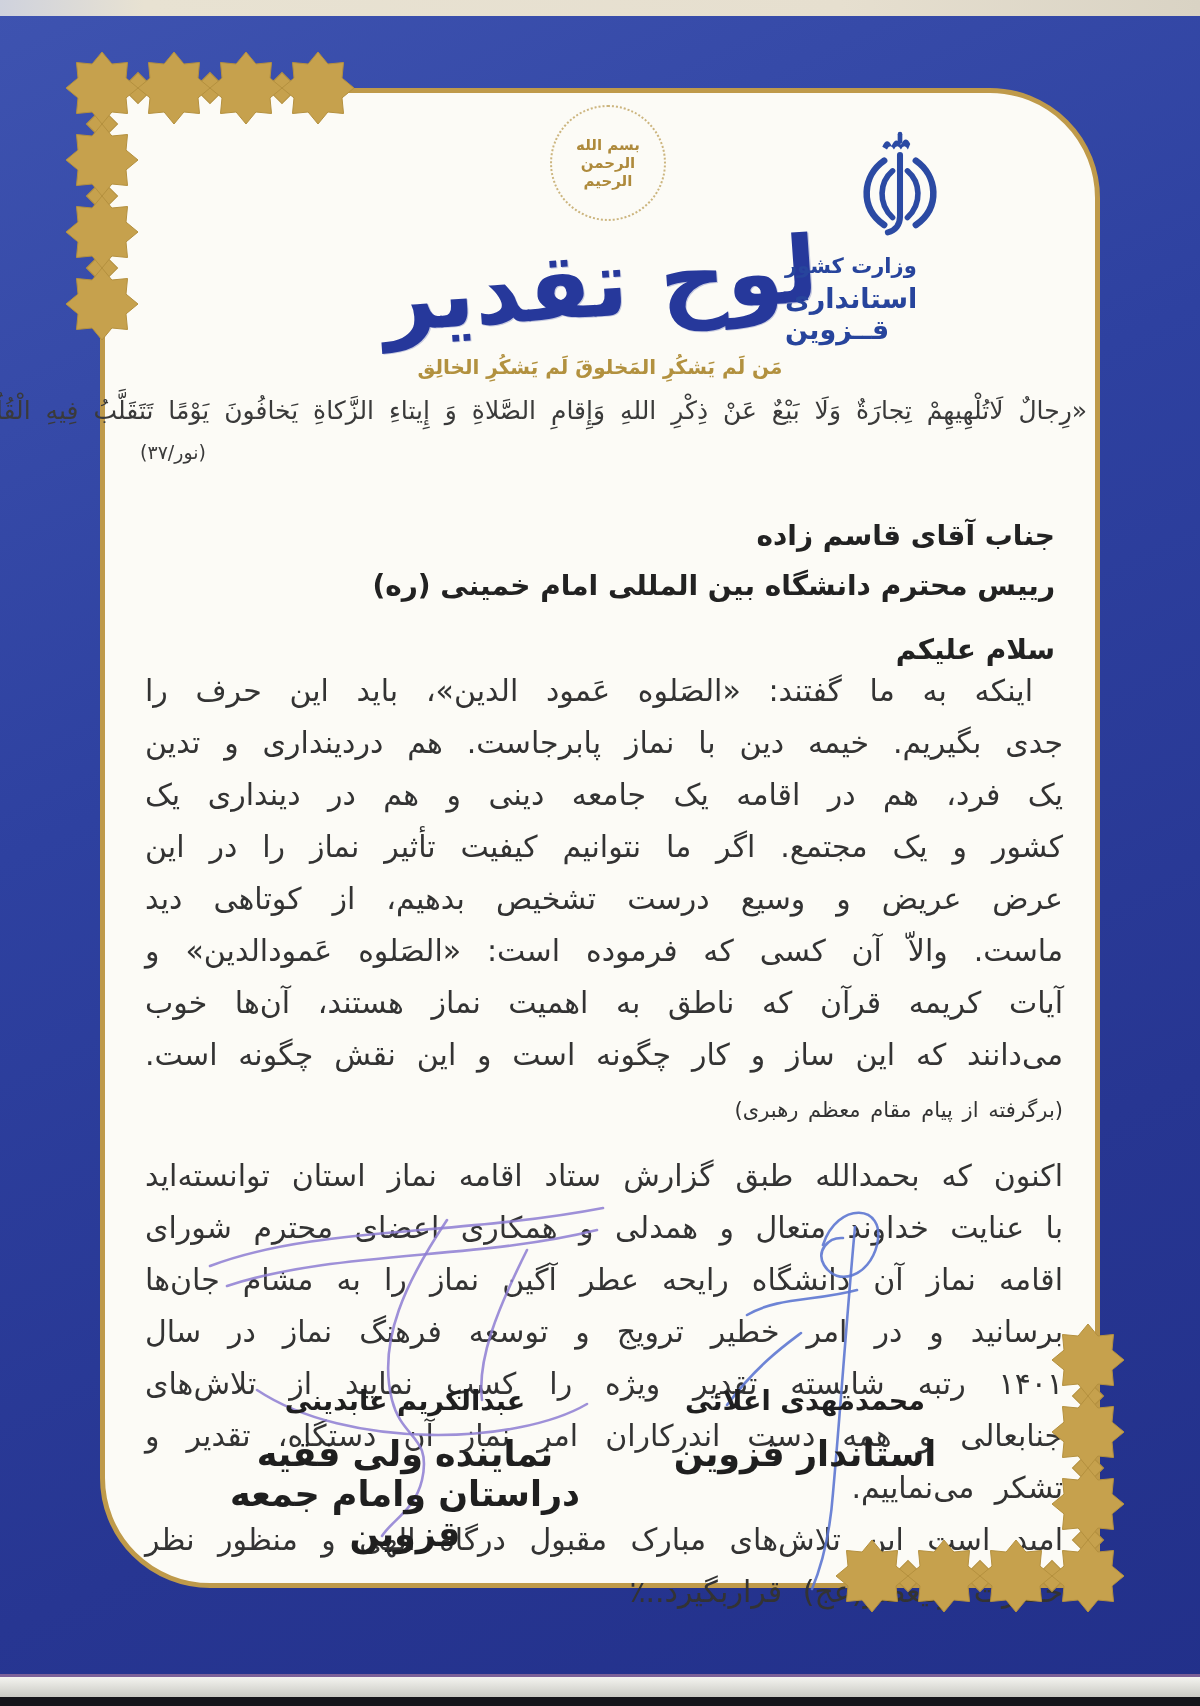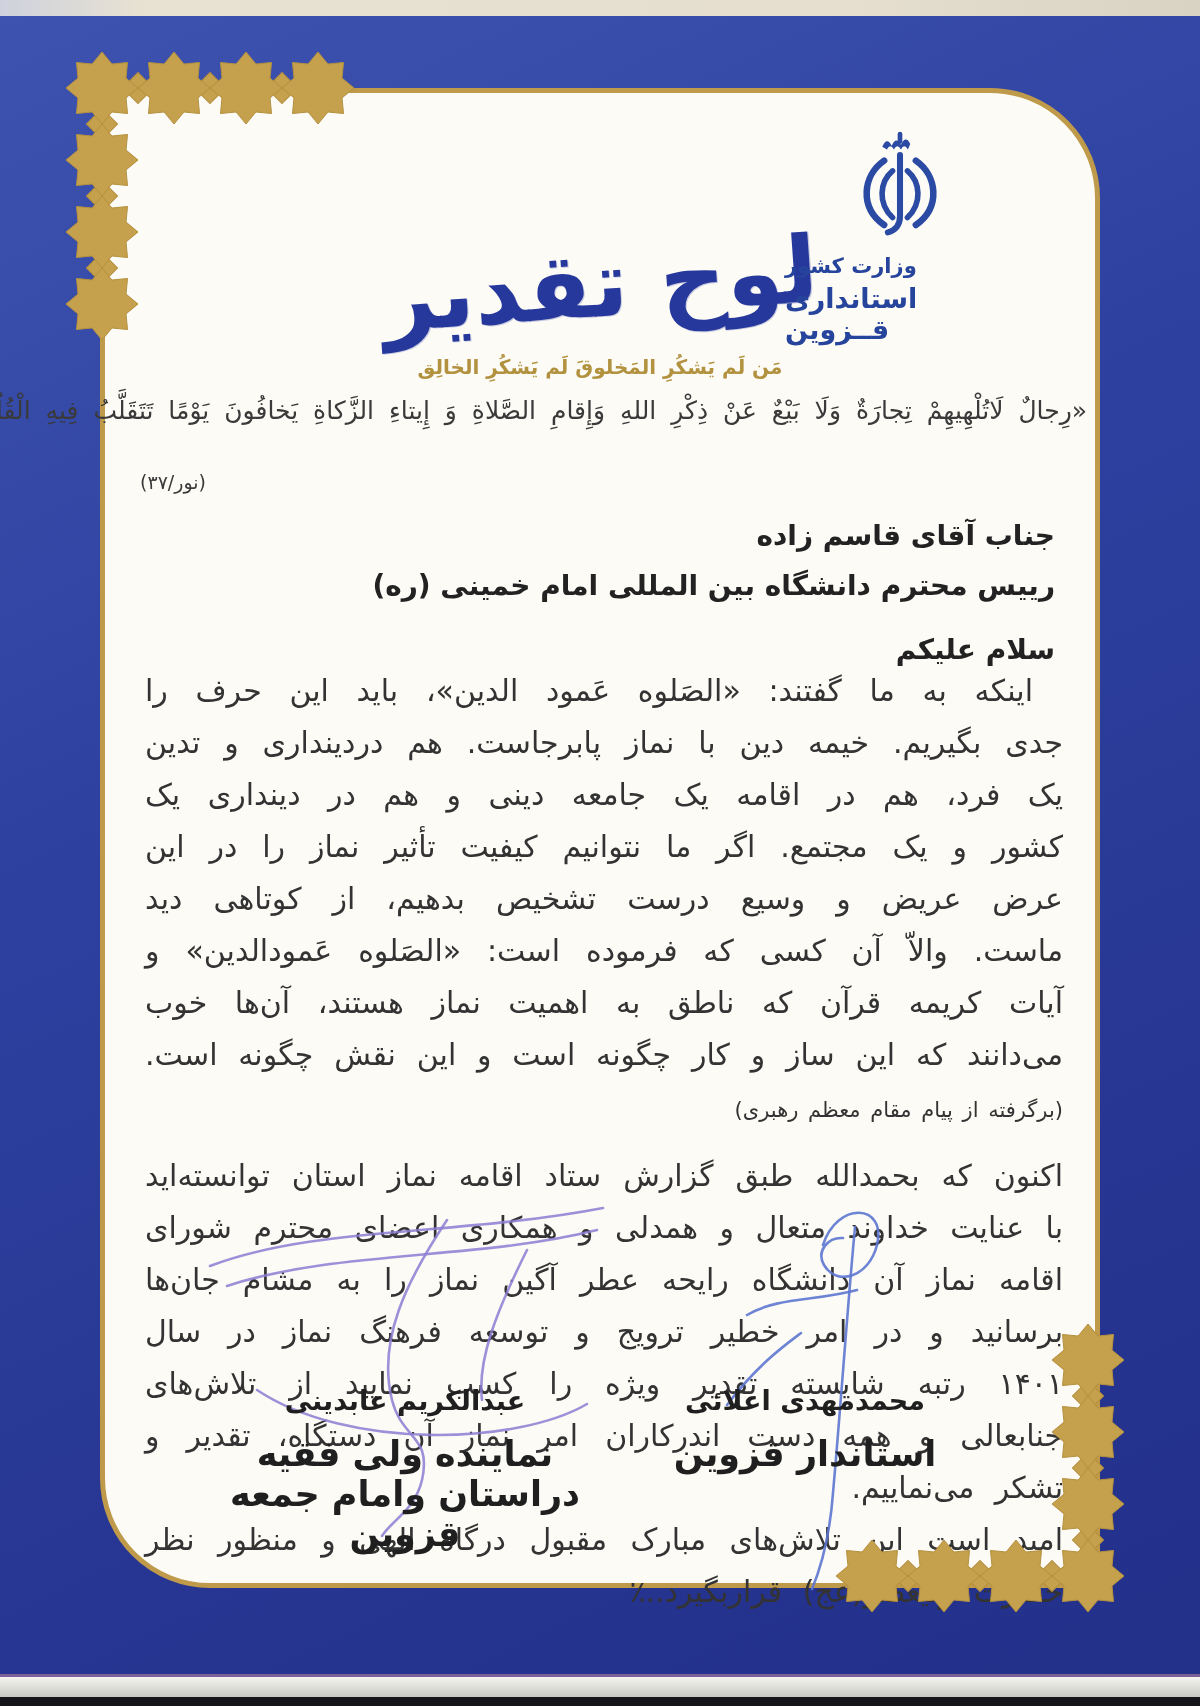--- a/index.html
+++ b/index.html
@@ -55,21 +55,21 @@
   .orgblock svg{display:block;margin:0 auto;}
   .org1{font-size:21px;font-weight:bold;color:#27449c;margin-top:2px;}
   .org2{font-size:27px;font-weight:bold;color:#27449c;margin-top:5px;}
 
   
   .verse{
     position:absolute; left:18px; top:303px; width:964px;
     text-align:center; white-space:nowrap;
     font-size:25px; color:#3a3a3a; word-spacing:7px;
   }
-  .verse-ref{position:absolute; left:35px; top:378px; font-size:19px; color:#3a3a3a;}
+  .verse-ref{position:absolute; left:35px; top:348px; font-size:19px; color:#3a3a3a;}
 
   
   .recipient{position:absolute; right:40px; top:418px; text-align:right; font-size:28px; font-weight:bold; color:#222; line-height:50px;}
   .greeting{position:absolute; right:40px; top:540px; font-size:28px; font-weight:bold; color:#222;}
 
   
   .bodytext{
     position:absolute; right:32px; left:40px; top:572px;
     font-size:30px; color:#333; line-height:52px;
     text-align:justify; word-spacing:11px;
@@ -94,20 +94,23 @@
 </head>
 <body>
 
 <div class="page">
 
   <div class="scan-top"></div>
 
   <div class="panel">
 
 
+    <div class="roundel">
+      <span>بسم الله الرحمن الرحیم</span>
+    </div>
 
     <div class="main-title">لوح تقدیر</div>
     <div class="subtitle">مَن لَم یَشکُرِ المَخلوقَ لَم یَشکُرِ الخالِق</div>
 
     <div class="orgblock">
       <svg viewBox="0 0 120 132" width="112" height="123" aria-hidden="true">
         <g fill="#2b4aa3">
           <path d="M41,19 q5,-11 10,-1 q5,-11 10,-1 q5,-11 10,-1 l-2.5,6 q-4,-7 -7.5,0 q-4,-7 -7.5,0 q-4,-7 -7.5,0 z"></path>
           <rect x="57.5" y="3" width="5" height="13" rx="2.5"></rect>
         </g>

